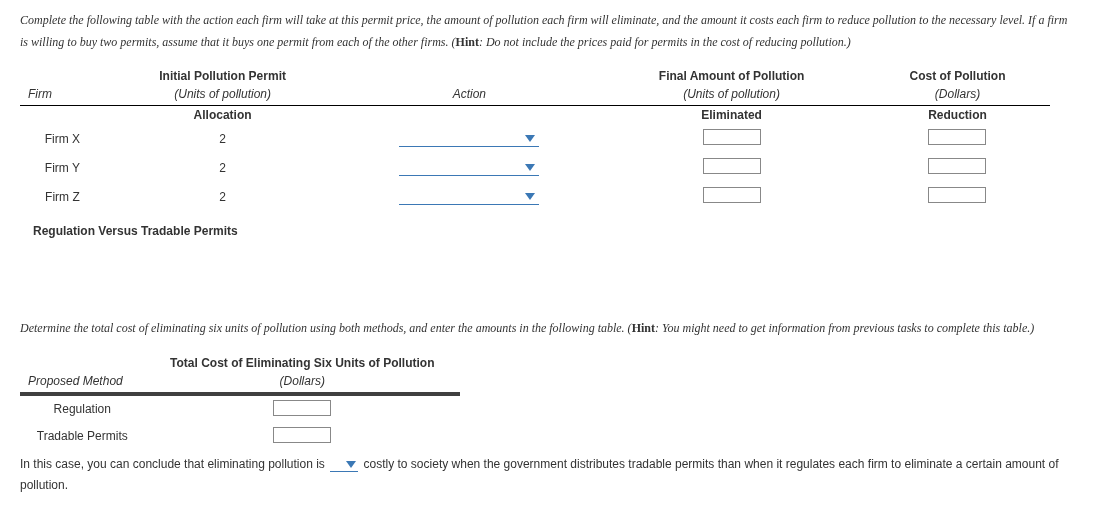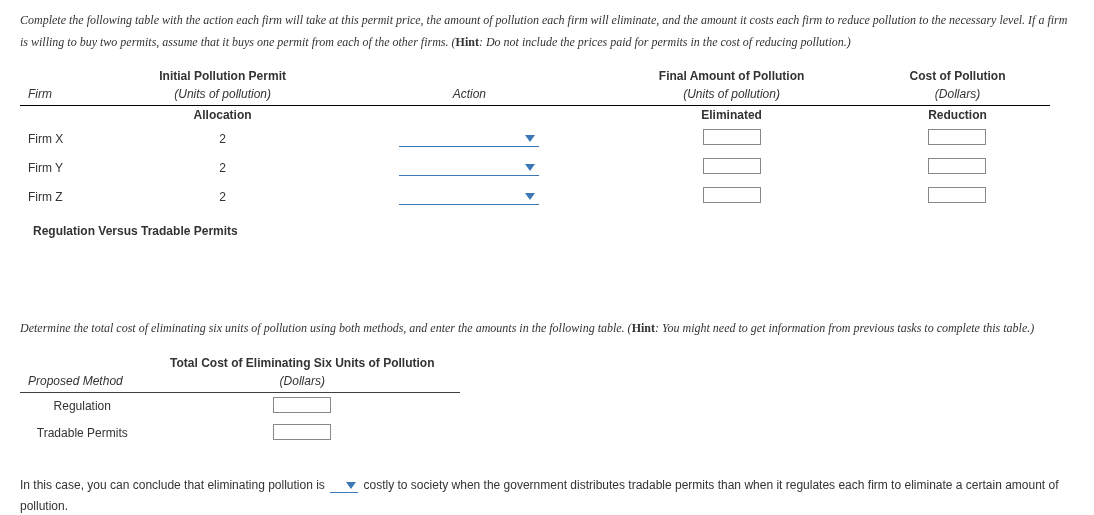--- a/index.html
+++ b/index.html
@@ -6,30 +6,30 @@
     body { font-family: Verdana, Geneva, sans-serif; font-size: 12px; color: #333; padding: 10px 20px; width: 1094px; }
     .instr { font-style: italic; line-height: 1.8; margin-bottom: 14px; font-family: Liberation Serif, serif; }
     .instr b { font-style: normal; font-weight: bold; }
     table { border-collapse: collapse; }
     .tbl1 { width: 1030px; margin-bottom: 13px; }
     .tbl1 th { font-weight: bold; text-align: center; padding: 2px 8px; }
     .tbl1 th.left { text-align: left; }
     .tbl1 th.sub { font-style: italic; font-weight: normal; border-bottom: 1px solid #000; padding-bottom: 4px; }
     .tbl1 th.sub.left { text-align: left; }
     .tbl1 td { text-align: center; padding: 5px 8px; }
-    .tbl1 td.left { text-align: left; }
+    .tbl1 td.left { text-align: center; }
     .dd { display: inline-flex; align-items: center; justify-content: flex-end; width: 140px; border-bottom: 1px solid #3b78b5; height: 16px; padding-right: 4px; }
     .dd-small { display: inline-flex; align-items: center; justify-content: flex-end; width: 28px; border-bottom: 1px solid #3b78b5; height: 14px; padding-right: 2px; vertical-align: middle; margin: 0 2px; }
     .caret { width: 0; height: 0; border-left: 5px solid transparent; border-right: 5px solid transparent; border-top: 7px solid #3b78b5; display: inline-block; }
     .inp { display: inline-block; width: 58px; height: 16px; border: 1px solid #888; background: #fff; }
     .section-title { font-weight: bold; margin-bottom: 80px; margin-left: 13px; }
-    .tbl2 { width: 440px; margin-bottom: 28px; }
+    .tbl2 { width: 440px; margin-bottom: 4px; }
     .tbl2 th { font-weight: bold; text-align: center; padding: 2px 8px; }
     .tbl2 th.left { text-align: left; }
-    .tbl2 th.sub { font-style: italic; font-weight: normal; border-bottom: 1px solid #404040; padding-bottom: 4px; }
+    .tbl2 th.sub { font-style: italic; font-weight: normal; border-bottom: 4px solid #404040; padding-bottom: 4px; }
     .tbl2 td { text-align: center; padding: 4px 8px; }
     .conclusion { line-height: 1.8; }
   </style>
 </head>
 <body>
 
 <p class="instr">
   <span>Complete the following table with the action each firm will take at this permit price, the amount of pollution each firm will eliminate, and the amount it costs each firm to reduce pollution to the necessary level. If a firm is willing to buy two permits, assume that it buys one permit from each of the other firms. (</span><b>Hint</b><span>: Do not include the prices paid for permits in the cost of reducing pollution.)</span>
 </p>
 

